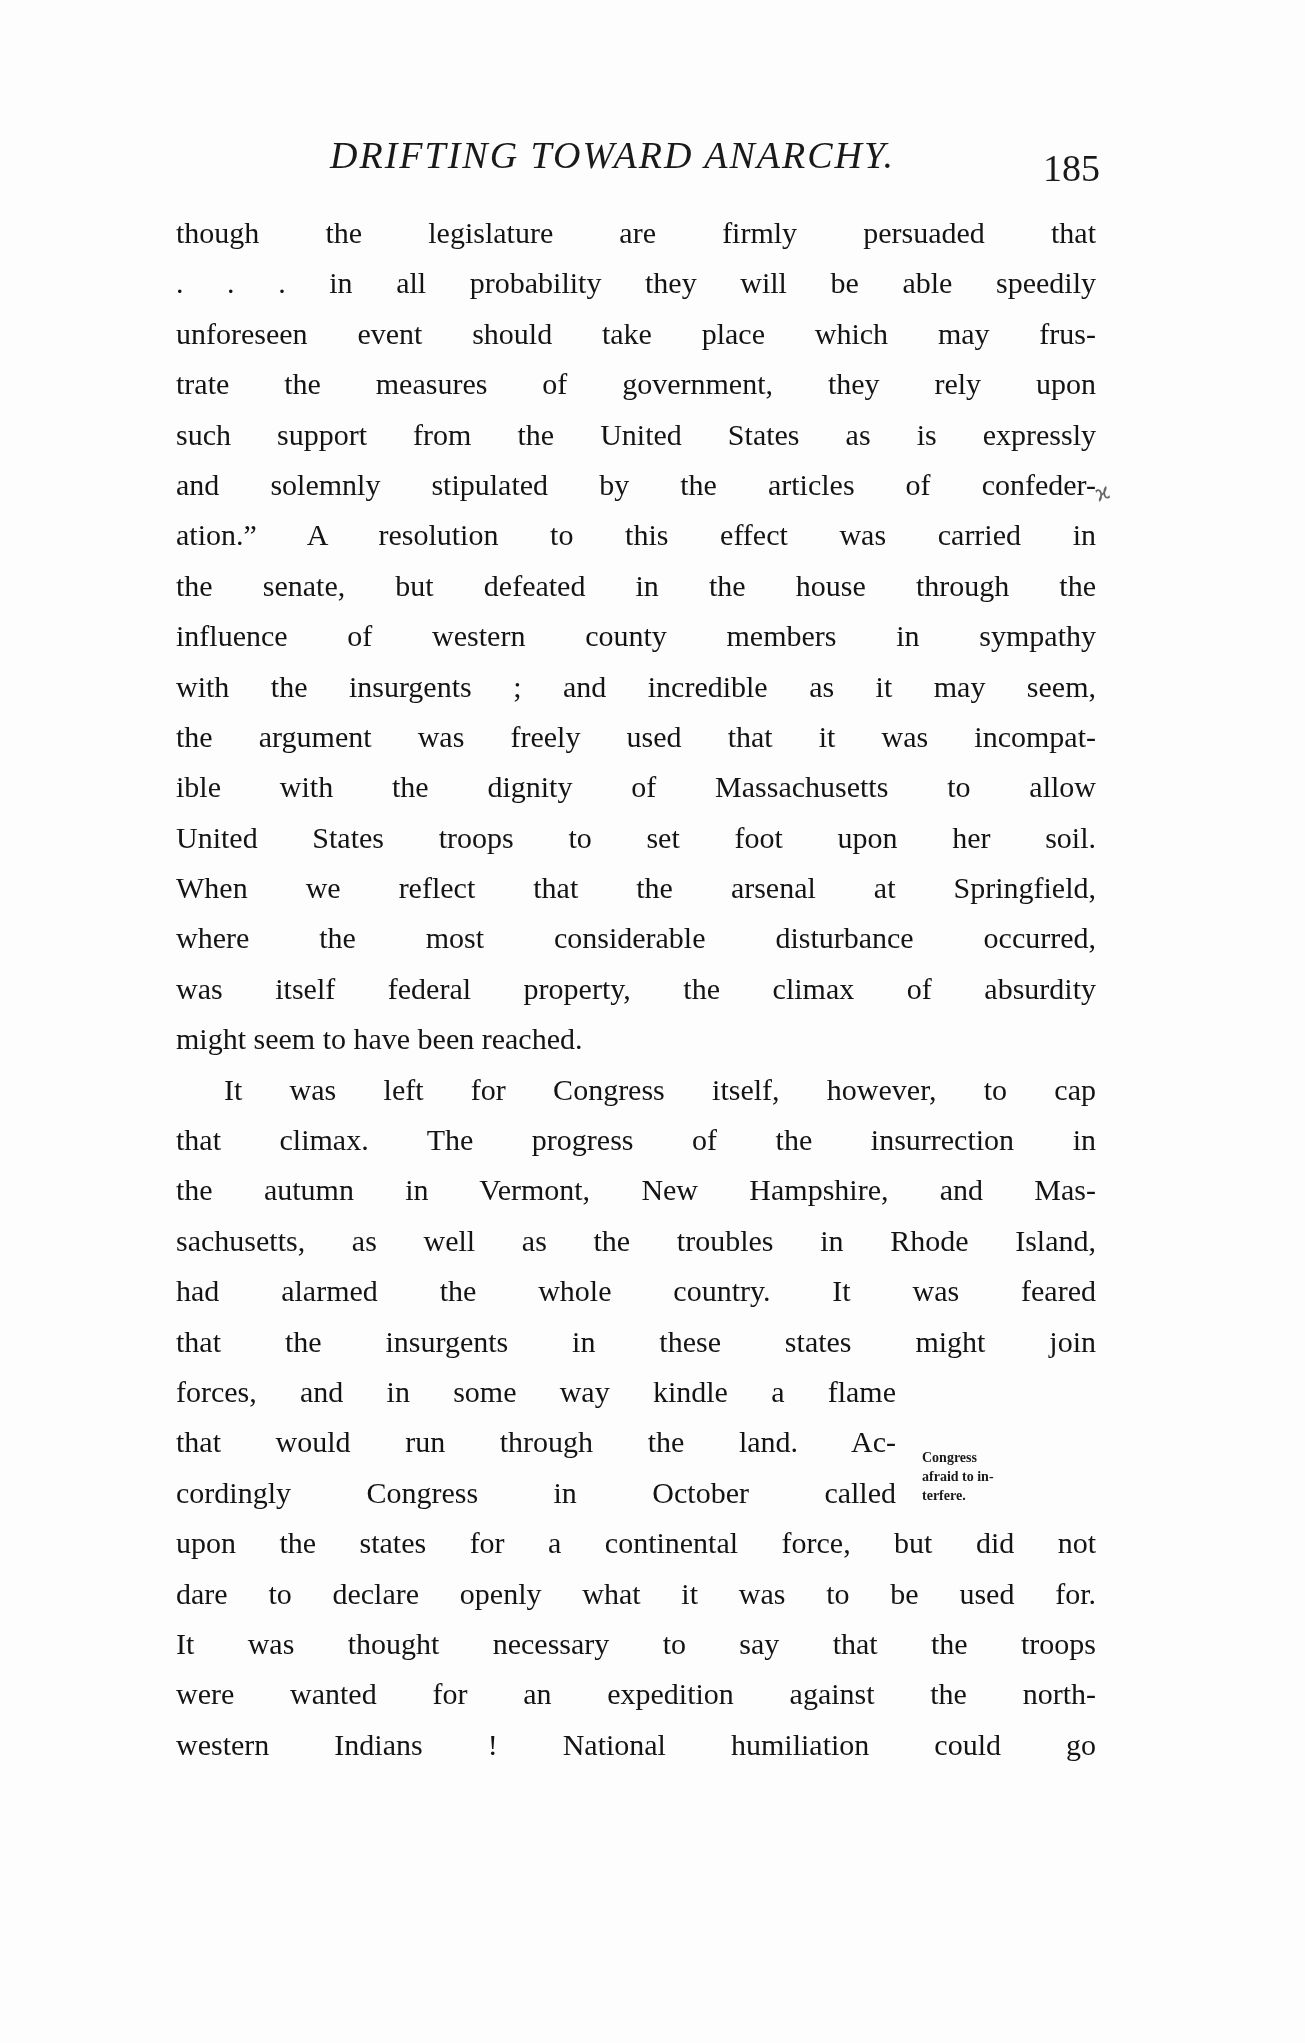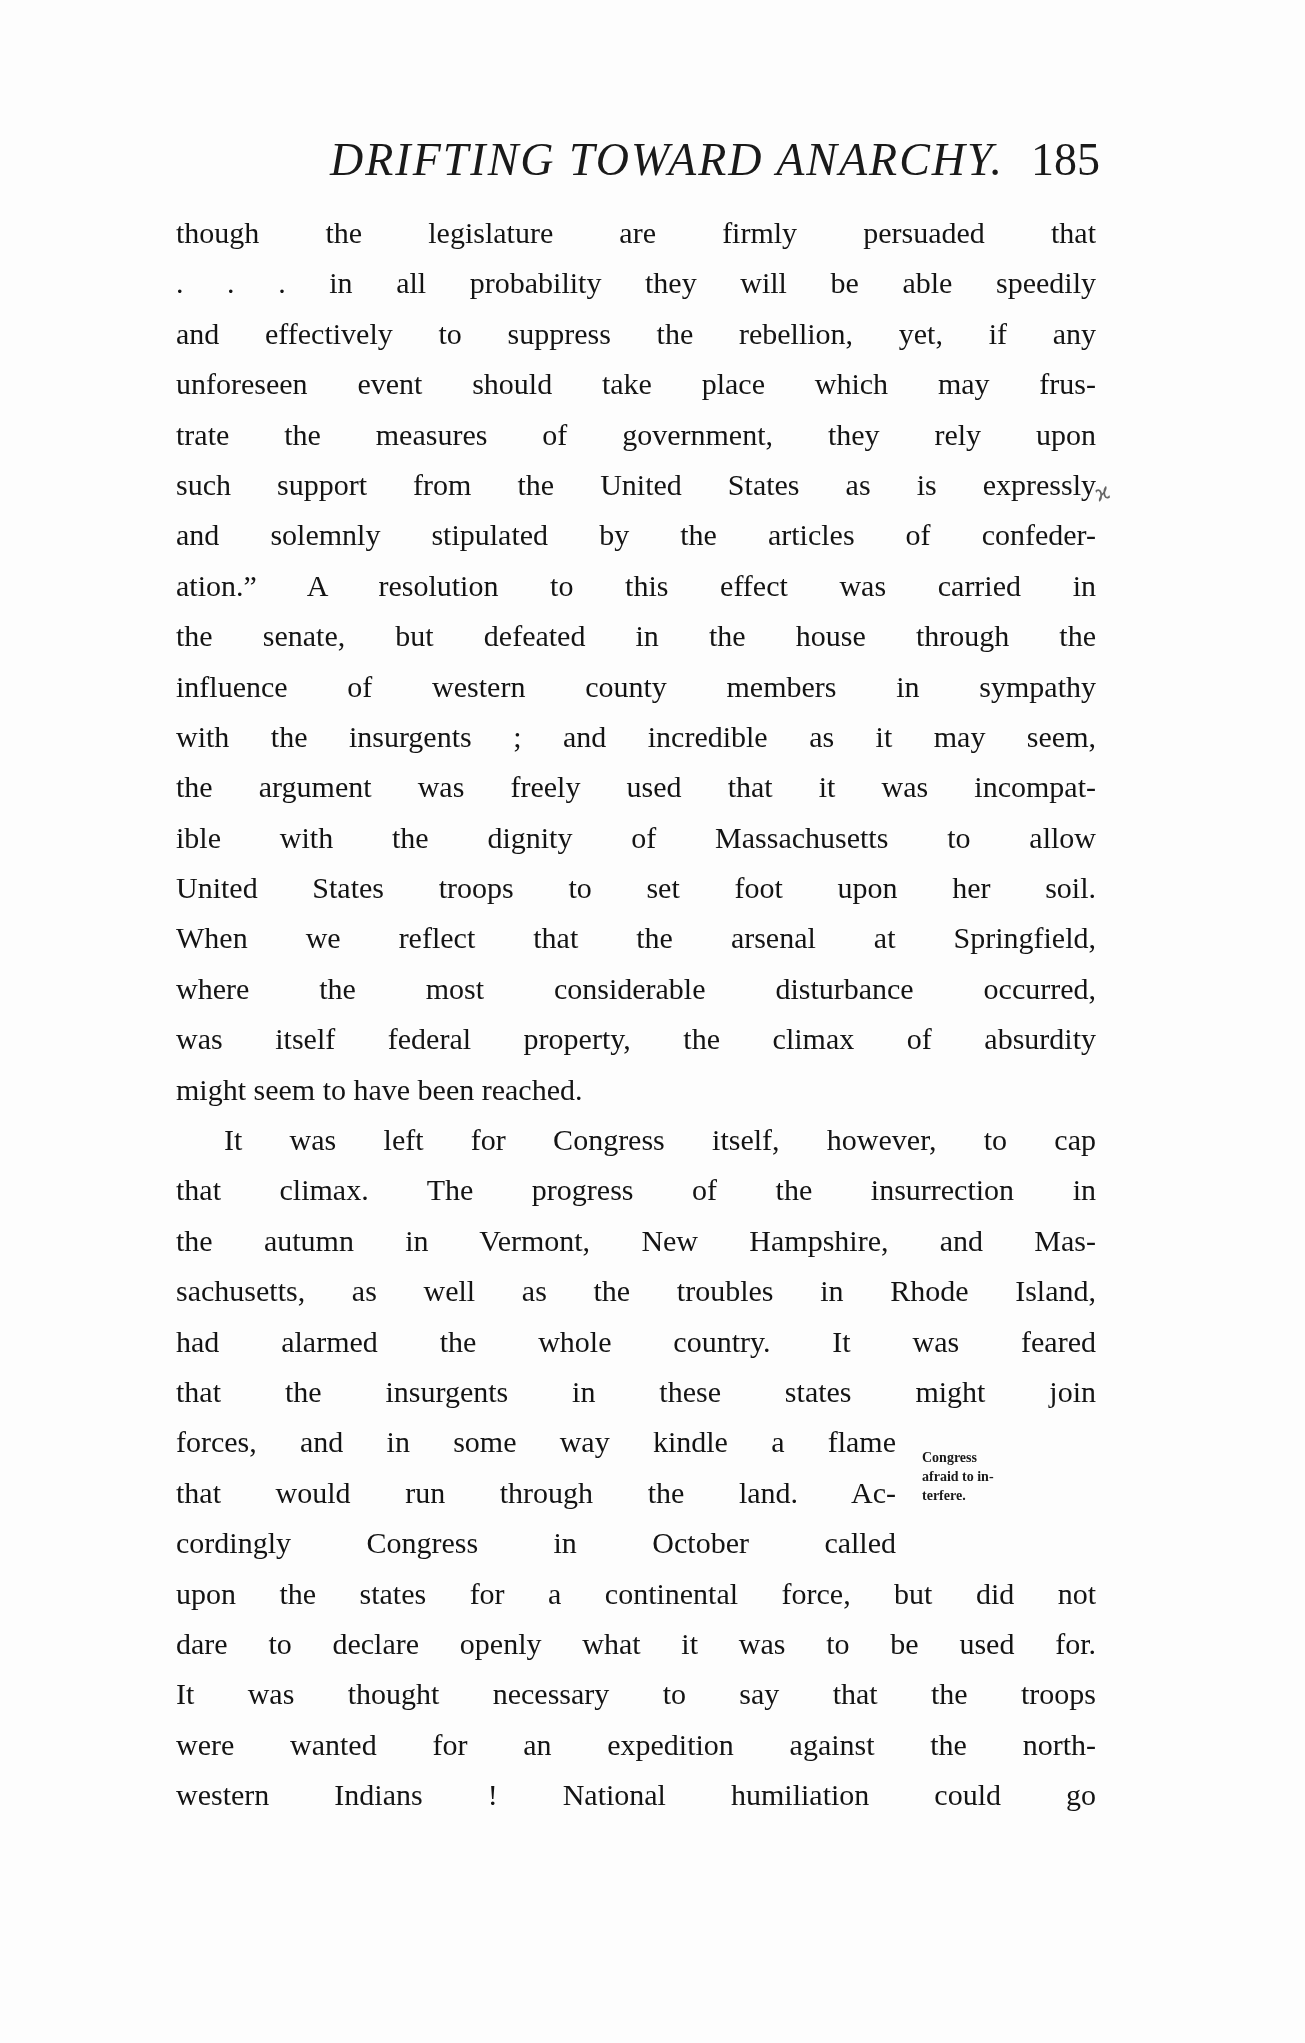--- a/index.html
+++ b/index.html
@@ -1,21 +1,21 @@
 <!DOCTYPE html>
 <html><head>
 <meta charset="utf-8">
 <style>
   html, body { margin: 0; padding: 0; background: #ffffff; }
   body { width: 1305px; height: 2043px; position: relative; overflow: hidden; }
   .page { position: absolute; left: 0; top: 0; width: 1305px; height: 2043px; background: #fdfdfd; }
   .running-head { position: absolute; top: 133px; left: 330px; width: 770px; height: 50px;
-    font-family: "Liberation Serif", "DejaVu Serif", serif; font-size: 46px; color: #1a1a1a; }
+    font-family: "Liberation Serif", "DejaVu Serif", serif; font-size: 38px; color: #1a1a1a; }
   .running-title { position: absolute; left: 0; top: 0; font-style: italic; letter-spacing: 2px; }
-  .page-number { position: absolute; right: 0; top: 0; }
+  .page-number { position: absolute; right: 0; top: 13px; }
   .body-text { position: absolute; left: 176px; top: 208px; width: 920px;
     font-family: "Liberation Serif", "DejaVu Serif", serif; font-size: 30px; color: #141414; }
   .line { height: 50.4px; line-height: 50.4px; white-space: nowrap; text-align: justify; text-align-last: justify; }
   .line.last { text-align-last: left; }
   .line.indent { padding-left: 48px; }
   .line.short { width: 720px; }
   .margin-note { position: absolute; left: 922px; top: 1448px; width: 150px;
     font-family: "Liberation Serif", "DejaVu Serif", serif; font-weight: bold; font-size: 14px; line-height: 19px; color: #1a1a1a; }
   .margin-note div { white-space: nowrap; }
   .annotation-mark { position: absolute; left: 1095px; top: 480px; font-family: "DejaVu Sans", sans-serif;
@@ -26,21 +26,20 @@
 
 <div class="page">
   <div class="running-head">
     <span class="running-title">DRIFTING TOWARD ANARCHY.</span>
     <span class="page-number">185</span>
   </div>
 
   <div class="body-text">
     <div class="line">though the legislature are firmly persuaded that</div>
     <div class="line">. . . in all probability they will be able speedily</div>
-    <div class="line">and effectively to suppress the rebellion, yet, if any</div>
     <div class="line">unforeseen event should take place which may frus-</div>
     <div class="line">trate the measures of government, they rely upon</div>
     <div class="line">such support from the United States as is expressly</div>
     <div class="line">and solemnly stipulated by the articles of confeder-</div>
     <div class="line">ation.” A resolution to this effect was carried in</div>
     <div class="line">the senate, but defeated in the house through the</div>
     <div class="line">influence of western county members in sympathy</div>
     <div class="line">with the insurgents ; and incredible as it may seem,</div>
     <div class="line">the argument was freely used that it was incompat-</div>
     <div class="line">ible with the dignity of Massachusetts to allow</div>

